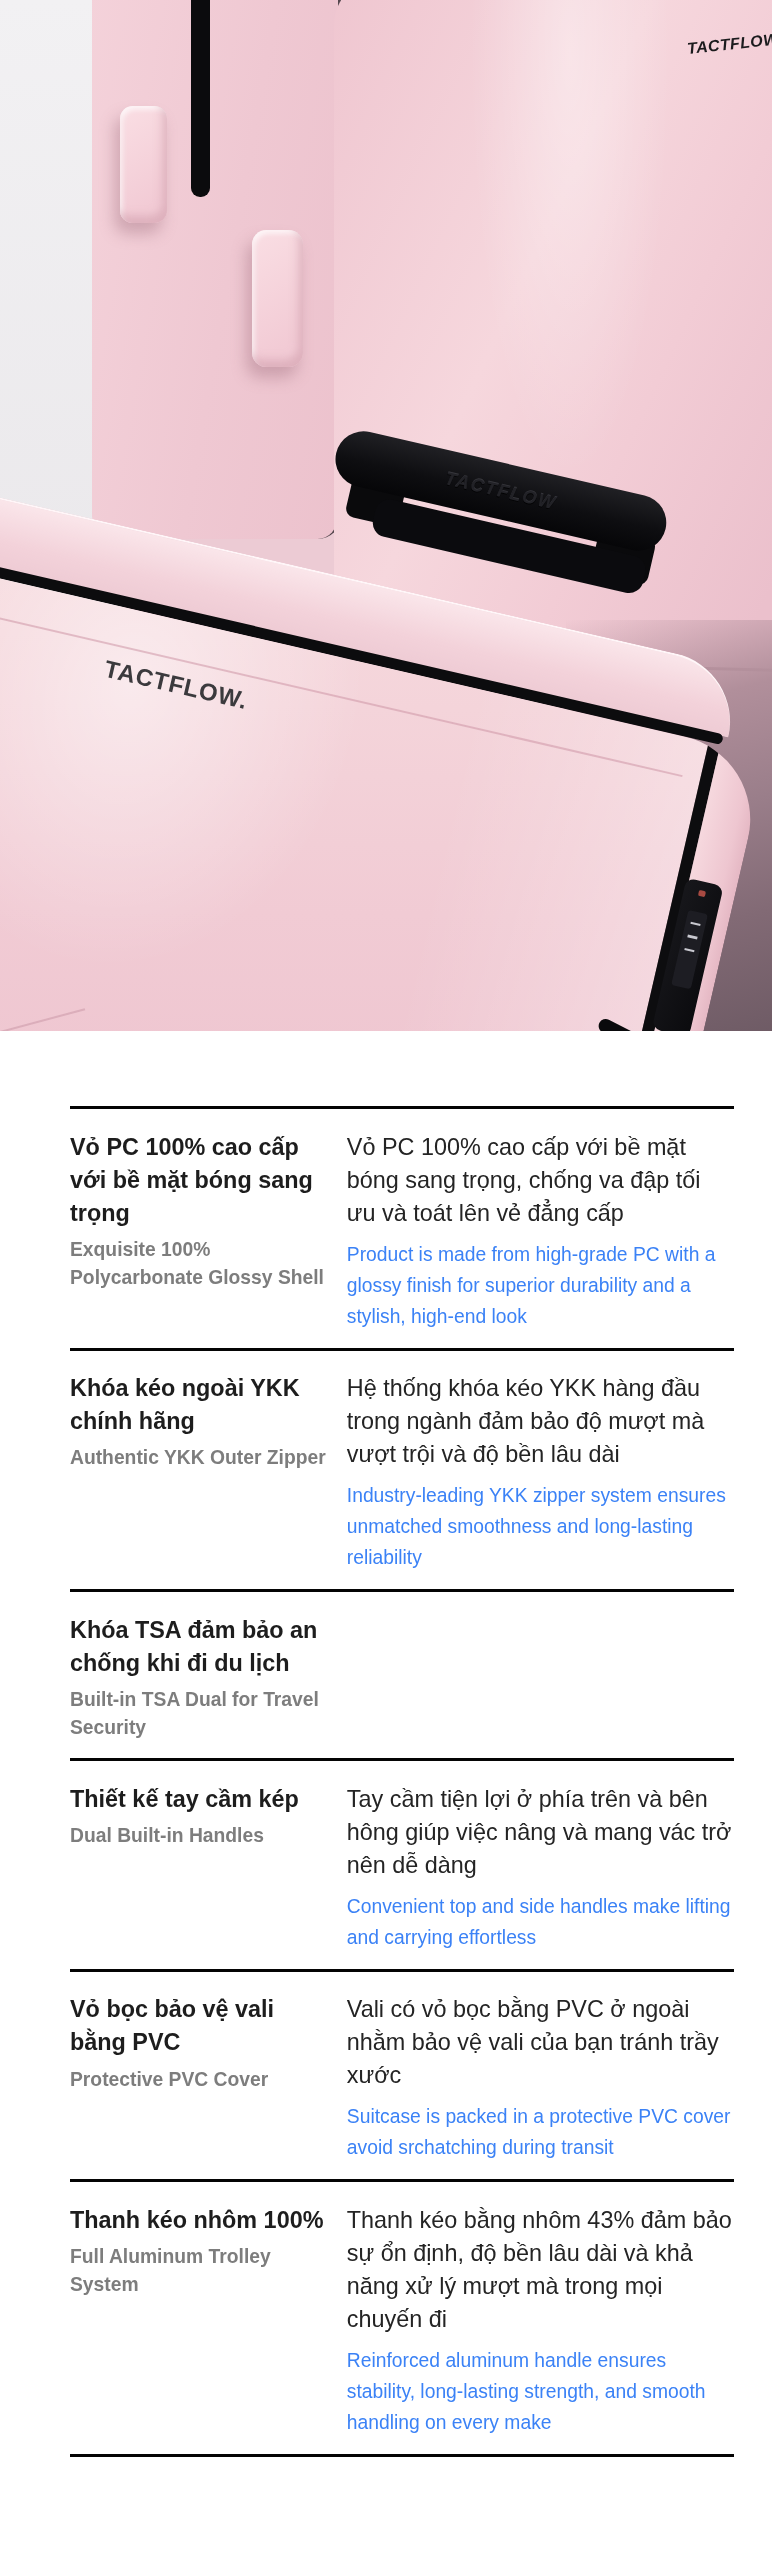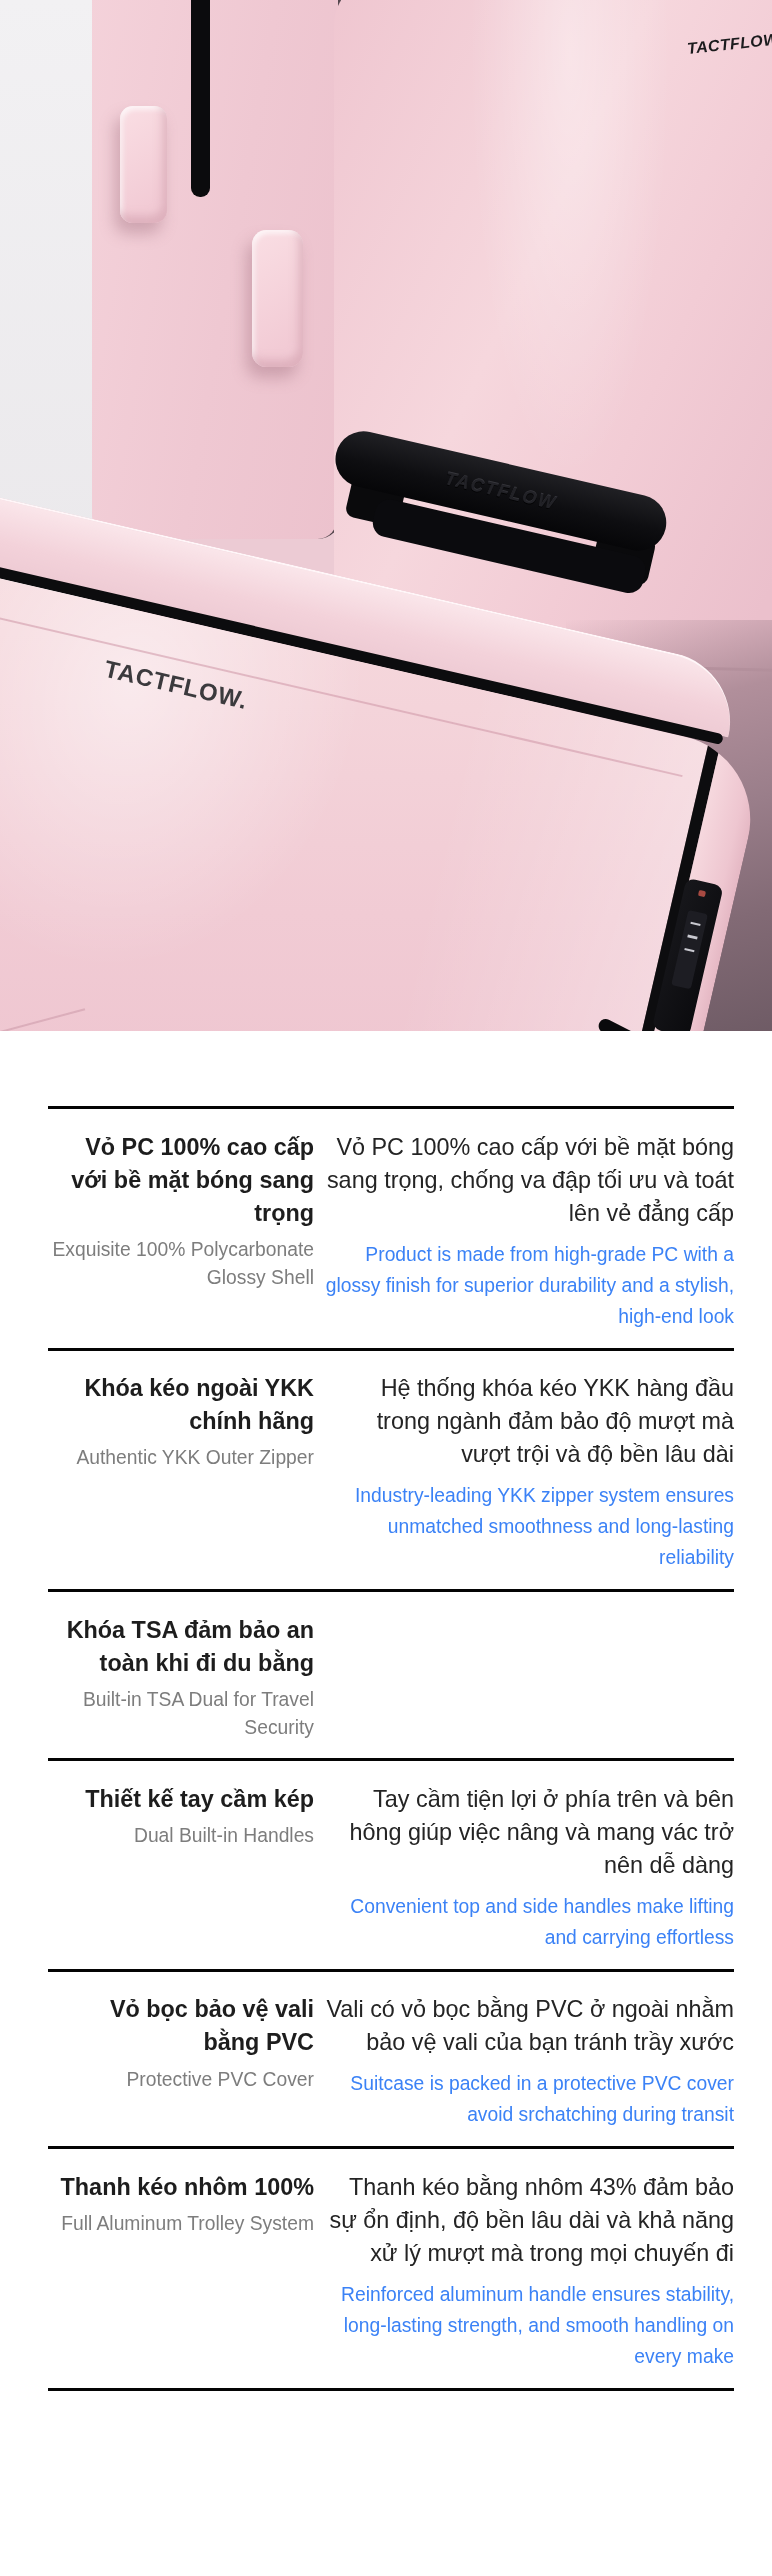--- a/index.html
+++ b/index.html
@@ -65,26 +65,26 @@
     background:linear-gradient(180deg,#202024 0%,#0e0e11 55%,#060608 100%);
     display:flex;align-items:center;justify-content:center;}
   .handle-emboss{color:#222227;font-style:italic;font-weight:800;font-size:18px;
     letter-spacing:1.8px;text-shadow:0 0.9px 0 rgba(0,0,0,.8),0 -0.9px 0 rgba(90,90,98,.5);}
   .handle-base{position:absolute;left:424px;top:-86px;width:277px;height:38px;border-radius:14.4px;background:#0b0b0e;}
   .handle-foot-l{position:absolute;left:395px;top:-101px;width:54px;height:41px;border-radius:9px;background:#0a0a0c;}
   .handle-foot-r{position:absolute;left:647px;top:-106px;width:58px;height:47px;border-radius:9px;background:#0a0a0c;}
   .front-logo{position:absolute;left:196px;top:131px;color:#3b3a3d;
     font-weight:800;font-size:24px;line-height:1;letter-spacing:0.9px;}
   
-  .specs{margin:75px 39px 0 48px;border-bottom:3.6px solid #040404;text-align:right;}
+  .specs{margin:75px 39px 0 70px;border-bottom:3.6px solid #040404;}
   .row{display:flex;gap:10.8px;border-top:3.6px solid #040404;padding:21.6px 0 16px;}
   .col-l{width:266px;flex:0 0 266px;}
   .col-r{flex:1;}
   .title-vi{margin:0;font-size:23.4px;line-height:33px;font-weight:700;color:#1d1d1d;}
-  .title-en{margin:6.3px 0 0;font-size:19.3px;line-height:28px;font-weight:400;color:#7d7d7d;}
+  .title-en{margin:6.3px 0 0;font-size:19.3px;line-height:28px;font-weight:700;color:#7d7d7d;}
   .desc-vi{margin:0;font-size:23.4px;line-height:33px;font-weight:500;color:#242424;}
   .desc-en{margin:9px 0 0;font-size:19.3px;line-height:31px;font-weight:400;color:#3b82f6;}
 </style>
 </head>
 <body>
 
 <section class="photo">
   <div class="wall"></div>
 
   <div class="case-back-left"></div>
@@ -149,21 +149,21 @@
           <h3 class="title-vi">Khóa kéo ngoài YKK chính hãng</h3>
           <p class="title-en">Authentic YKK Outer Zipper</p>
         </div>
         <div class="col-r">
           <p class="desc-vi">Hệ thống khóa kéo YKK hàng đầu trong ngành đảm bảo độ mượt mà vượt trội và độ bền lâu dài</p>
           <p class="desc-en">Industry-leading YKK zipper system ensures unmatched smoothness and long-lasting reliability</p>
         </div>
       </div>
       <div class="row">
         <div class="col-l">
-          <h3 class="title-vi">Khóa TSA đảm bảo an toàn khi đi du bằng</h3>
+          <h3 class="title-vi">Khóa TSA đảm bảo an chống khi đi du lịch</h3>
           <p class="title-en">Built-in TSA Dual for Travel Security</p>
         </div>
       </div>
       <div class="row">
         <div class="col-l">
           <h3 class="title-vi">Thiết kế tay cầm kép</h3>
           <p class="title-en">Dual Built-in Handles</p>
         </div>
         <div class="col-r">
           <p class="desc-vi">Tay cầm tiện lợi ở phía trên và bên hông giúp việc nâng và mang vác trở nên dễ dàng</p>

